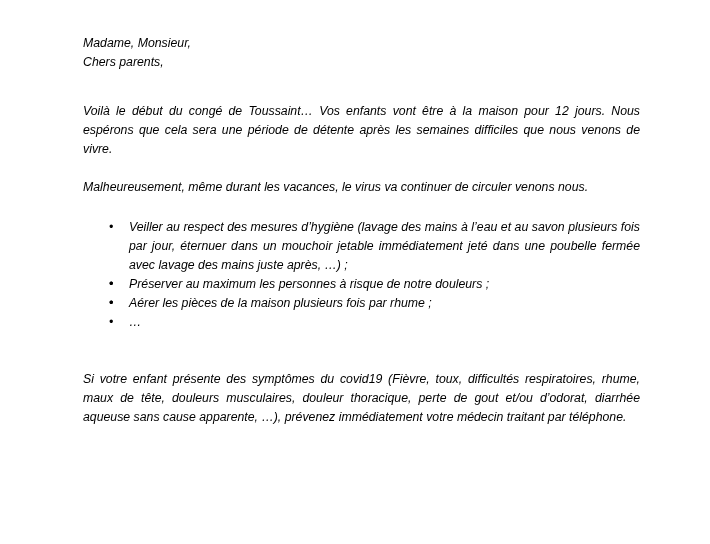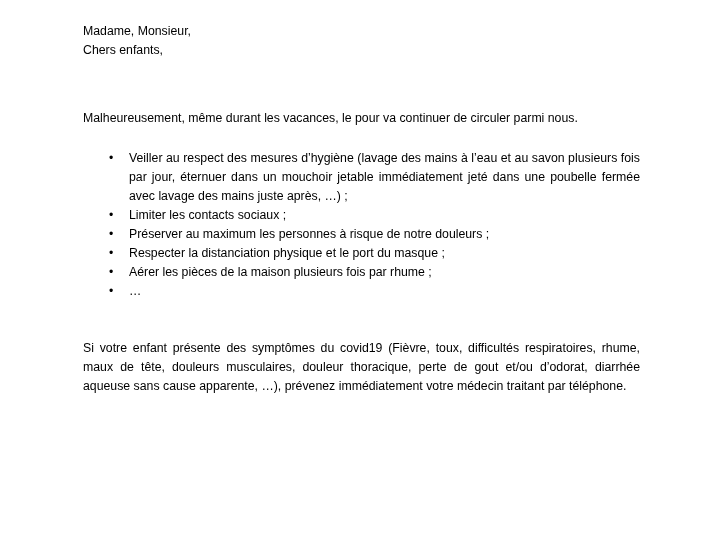--- a/index.html
+++ b/index.html
@@ -12,21 +12,22 @@
     background: #ffffff;
     font-family: "Liberation Sans", sans-serif;
     color: #000000;
     overflow: hidden;
   }
   .page {
     position: relative;
     width: 710px;
     height: 404px;
     box-sizing: border-box;
-    padding: 22px 70px 0 83px;
+    padding: 34px 70px 0 83px;
+    font-style: italic;
   }
   .salutation-block {
     margin: 0 0 0 0;
   }
   .line {
     font-size: 12.3px;
     line-height: 19px;
     margin: 0;
     text-align: justify;
   }
@@ -60,38 +61,39 @@
     line-height: 19px;
   }
 </style>
 </head>
 <body>
 
 <div class="page">
 
   <div class="salutation-block">
     <p class="line">Madame, Monsieur,</p>
-    <p class="line">Chers enfants,</p>
+    <p class="line">Chers parents,</p>
   </div>
 
   <div class="gap-lg"></div>
 
+  <p class="para">Voilà le début du congé de Toussaint… Vos enfants vont être à la maison pour 12 jours.  Nous espérons que cela sera une période de détente après les semaines difficiles que nous venons de vivre.</p>
 
   <div class="gap-md"></div>
 
-  <p class="para">Malheureusement, même durant les vacances, le pour va continuer de circuler parmi nous.</p>
+  <p class="para">Malheureusement, même durant les vacances, le virus va continuer de circuler venons nous.</p>
 
   <div class="gap-md"></div>
 
 
   <ul class="reco-list">
     <li><span class="bullet">•</span><span>Veiller au respect des mesures d’hygiène (lavage des mains à l’eau et au savon plusieurs fois par jour, éternuer dans un mouchoir jetable immédiatement jeté dans une poubelle fermée avec lavage des mains juste après, …) ;</span></li>
-    <li><span class="bullet">•</span><span>Limiter les contacts sociaux ;</span></li>
+    <li><span class="bullet">•</span></li>
     <li><span class="bullet">•</span><span>Préserver au maximum les personnes à risque de notre douleurs ;</span></li>
-    <li><span class="bullet">•</span><span>Respecter la distanciation physique et le port du masque ;</span></li>
+    <li><span class="bullet">•</span></li>
     <li><span class="bullet">•</span><span>Aérer les pièces de la maison plusieurs fois par rhume ;</span></li>
     <li><span class="bullet">•</span><span>…</span></li>
   </ul>
 
   <div class="gap-md"></div>
 
 
   <div class="gap-md"></div>
 
   <p class="para">Si votre enfant présente des symptômes du covid19 (Fièvre, toux, difficultés respiratoires, rhume, maux de tête, douleurs musculaires, douleur thoracique, perte de gout et/ou d’odorat, diarrhée aqueuse sans cause apparente, …), prévenez immédiatement votre médecin traitant par téléphone.</p>

